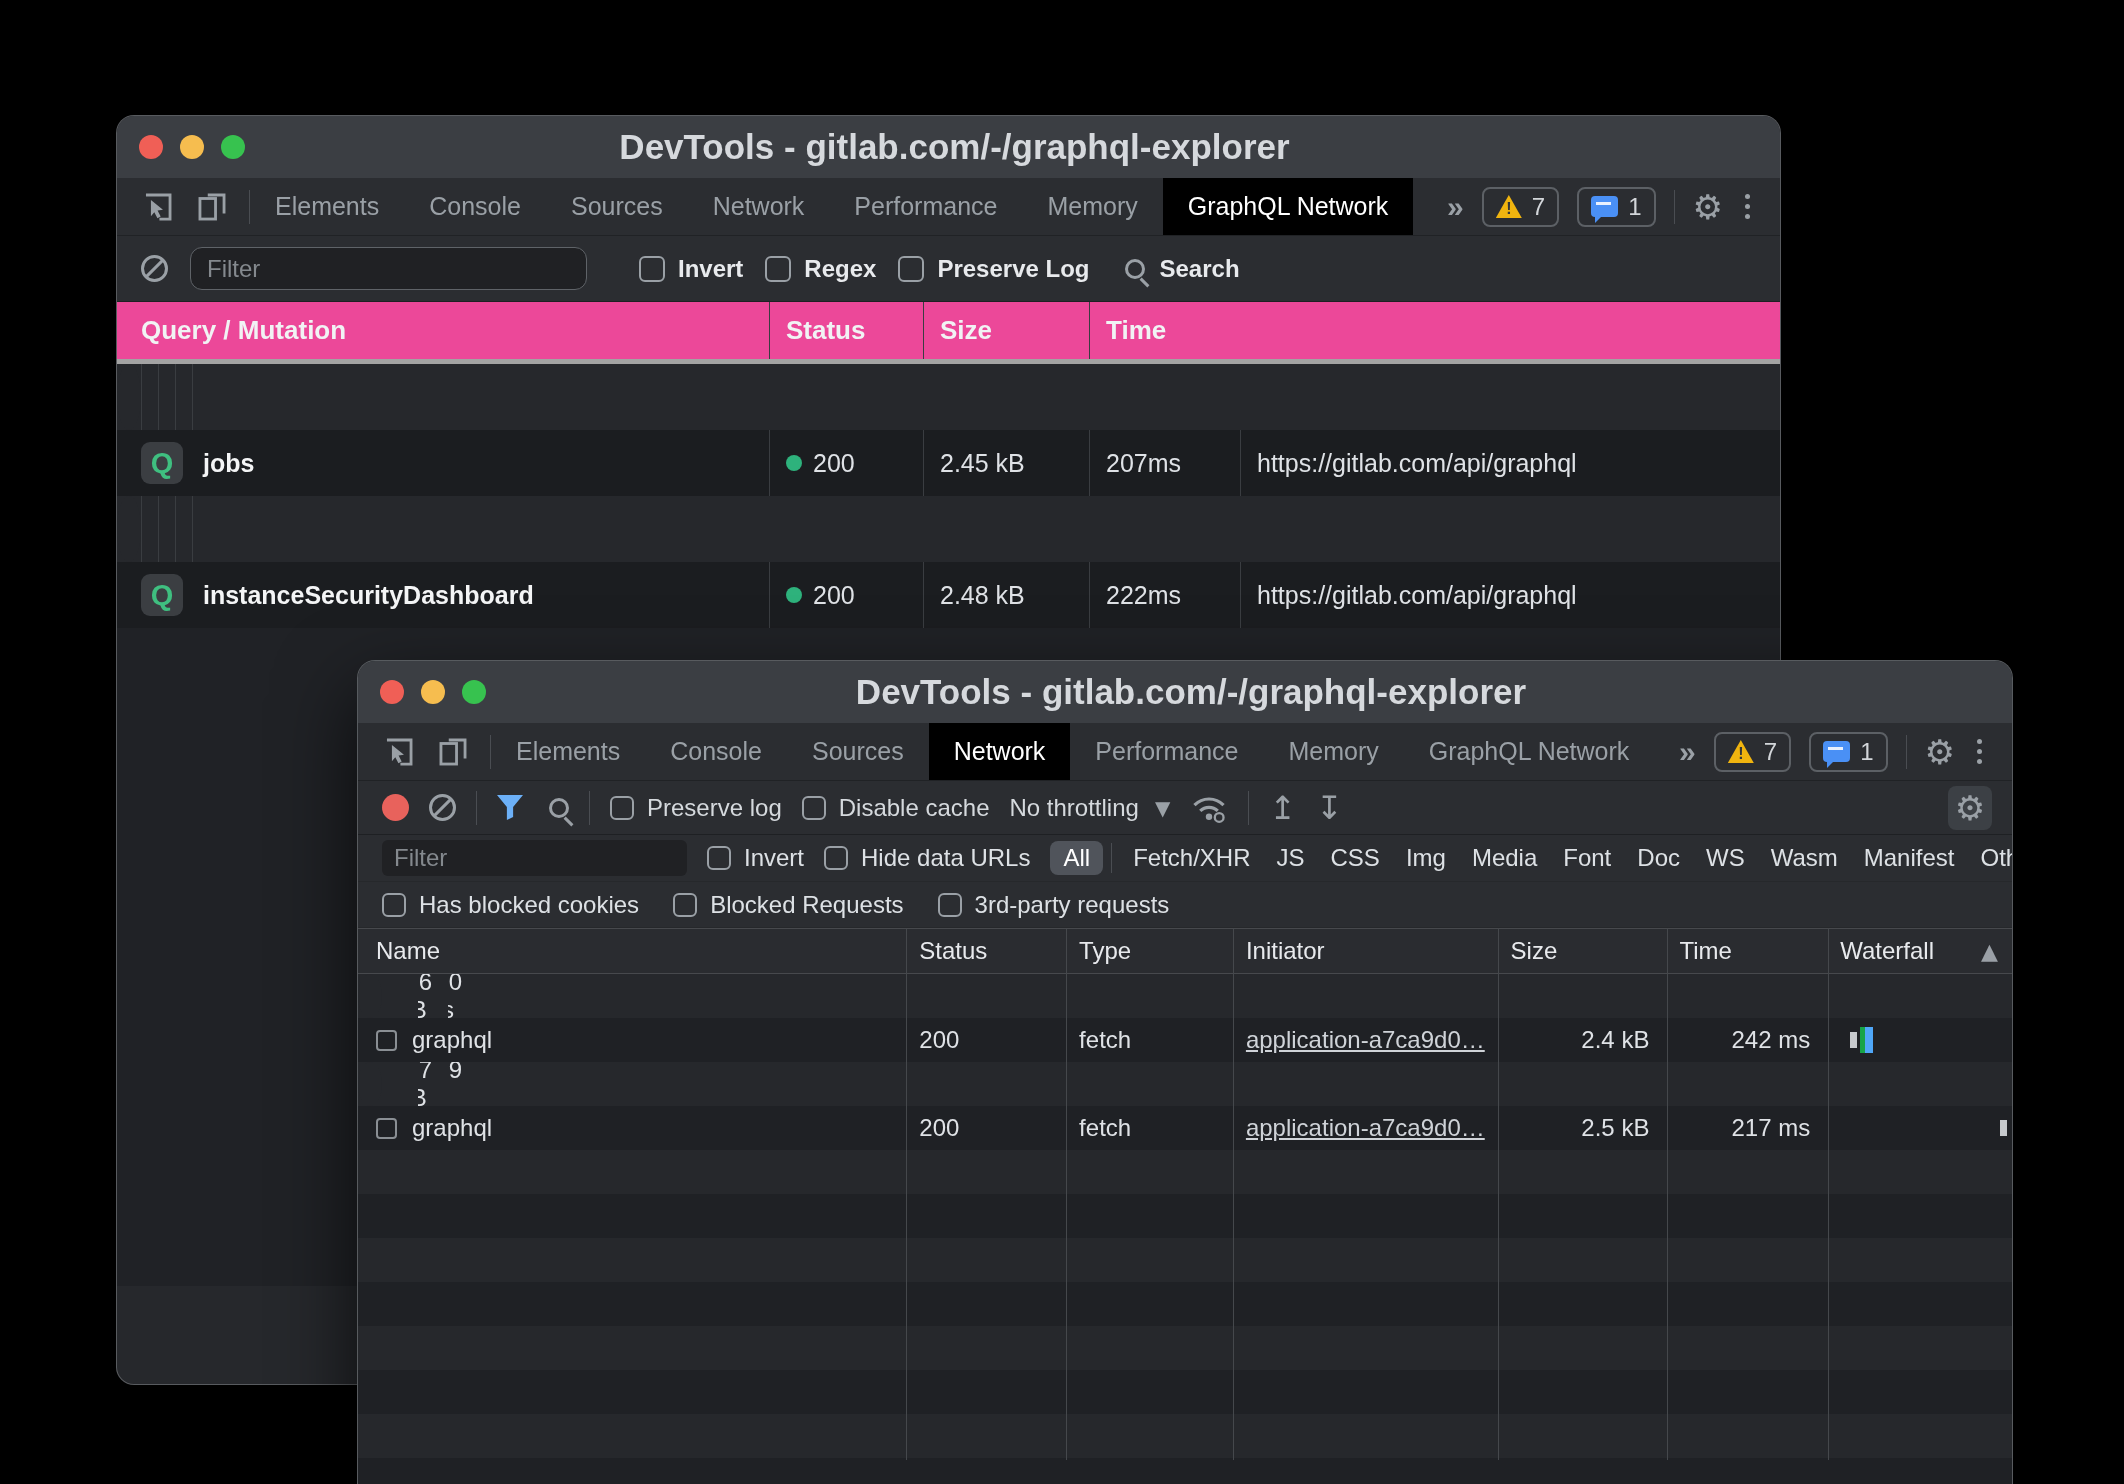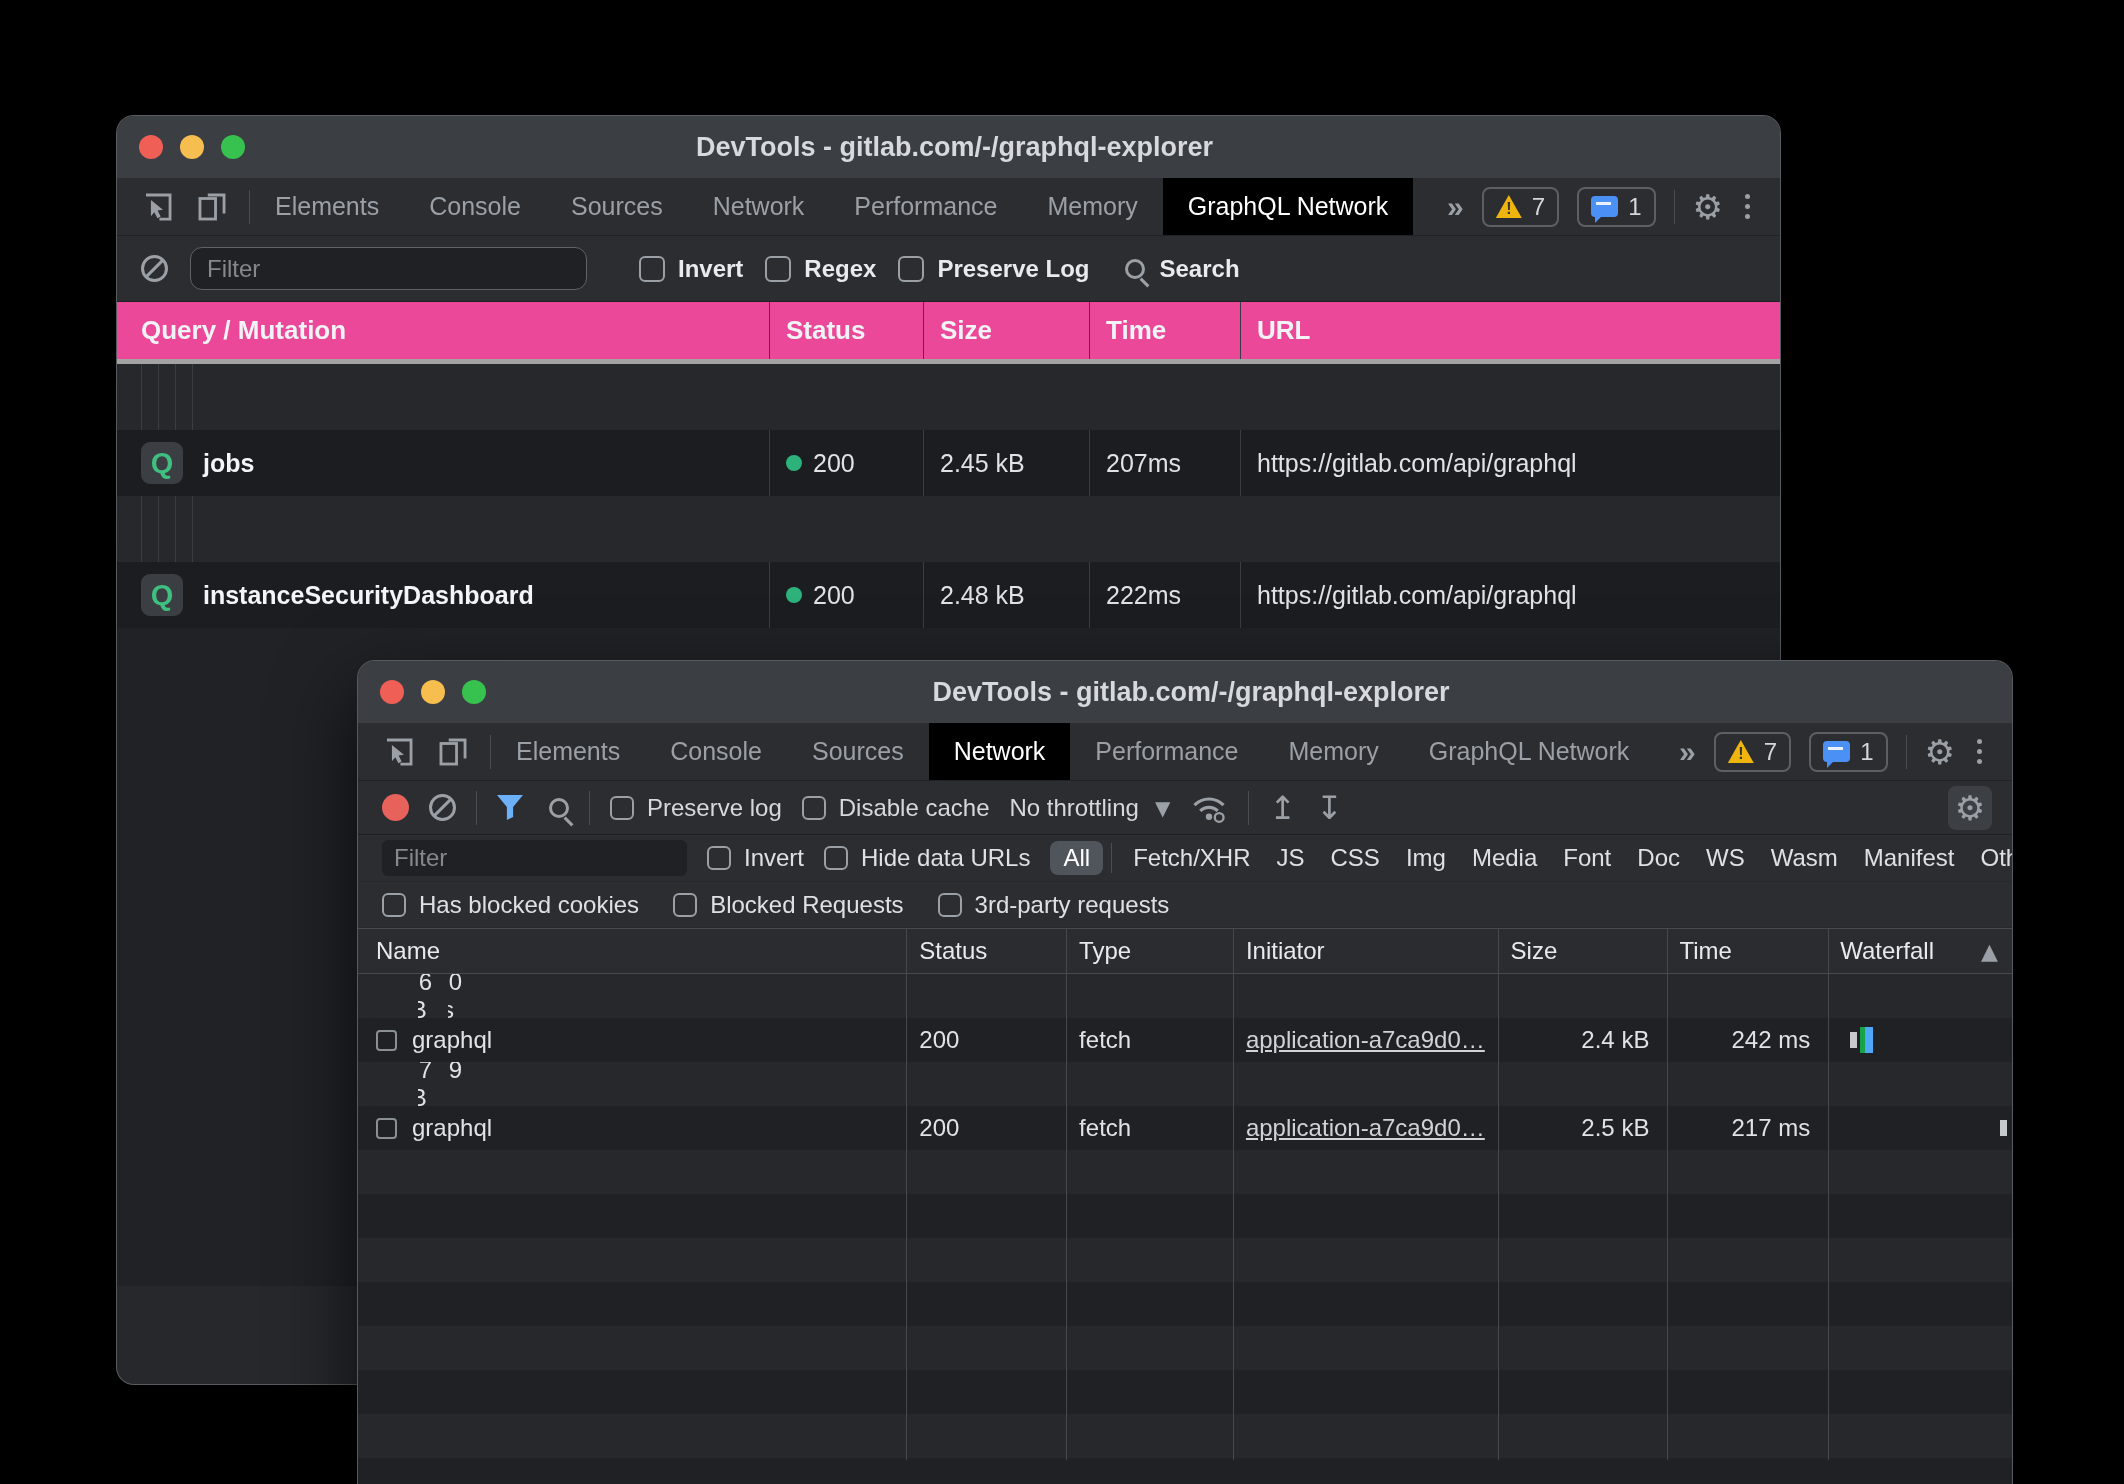--- a/index.html
+++ b/index.html
@@ -9,21 +9,21 @@
     box-shadow:0 30px 80px rgba(0,0,0,.7); overflow:hidden; }
   #back-window { left:116px; top:115px; width:1665px; height:1270px; border-radius:18px; z-index:1; }
   #front-window { left:357px; top:660px; width:1656px; height:832px; border-radius:18px 18px 0 0;
     border-bottom:none; z-index:2; }
 
   
   .titlebar { position:relative; height:62px; background:#3b3e43; display:flex; align-items:center; }
   .lights { display:flex; gap:17px; margin-left:22px; }
   .light { width:24px; height:24px; border-radius:50%; }
   .light.red{ background:#f05f56; } .light.yellow{ background:#f6bd4f; } .light.green{ background:#37c24f; }
-  .win-title { position:absolute; left:12px; right:0; text-align:center; font-size:27px; font-weight:bold; color:#d6d9dd; }
+  .win-title { position:absolute; left:12px; right:0; text-align:center; font-size:35px; font-weight:bold; color:#d6d9dd; }
 
   
   .tabbar { height:58px; background:#2b2d31; display:flex; align-items:stretch; border-bottom:1px solid #202225;text-align:center; }
   .tab-icons { display:flex; align-items:center; gap:20px; padding:0 20px 0 24px; }
   .tbar-divider { width:1px; height:34px; background:#4a4d52; align-self:center; }
   .tab { display:flex; align-items:center; padding:0 25px; font-size:25px; color:#9aa0a6; cursor:default; }
   .tab.selected { background:#000; color:#fff; }
   .tab-right { margin-left:auto; display:flex; align-items:center; gap:18px; padding-right:26px; }
   .chevrons { color:#9aa0a6; font-size:30px; font-weight:bold; }
   .badge-box { display:flex; align-items:center; gap:10px; border:2px solid #5c6065; border-radius:8px;
@@ -213,21 +213,20 @@
       <span class="cb-label">Search</span>
     </span>
   </div>
 
   <div class="gql-table">
     <div class="gql-hrow">
       <div class="gc gc-query">Query / Mutation</div>
       <div class="gc gc-status">Status</div>
       <div class="gc gc-size">Size</div>
       <div class="gc gc-time">Time</div>
-      <div class="gc gc-url">URL</div>
     </div>
 
     <div class="gql-row light">
       <div class="gc gc-query">
           <span class="q-badge">Q</span>
         </div>
       <div class="gc gc-status">
           <span class="dot"></span>
         </div>
       <div class="gc gc-size">2.57 kB</div>

